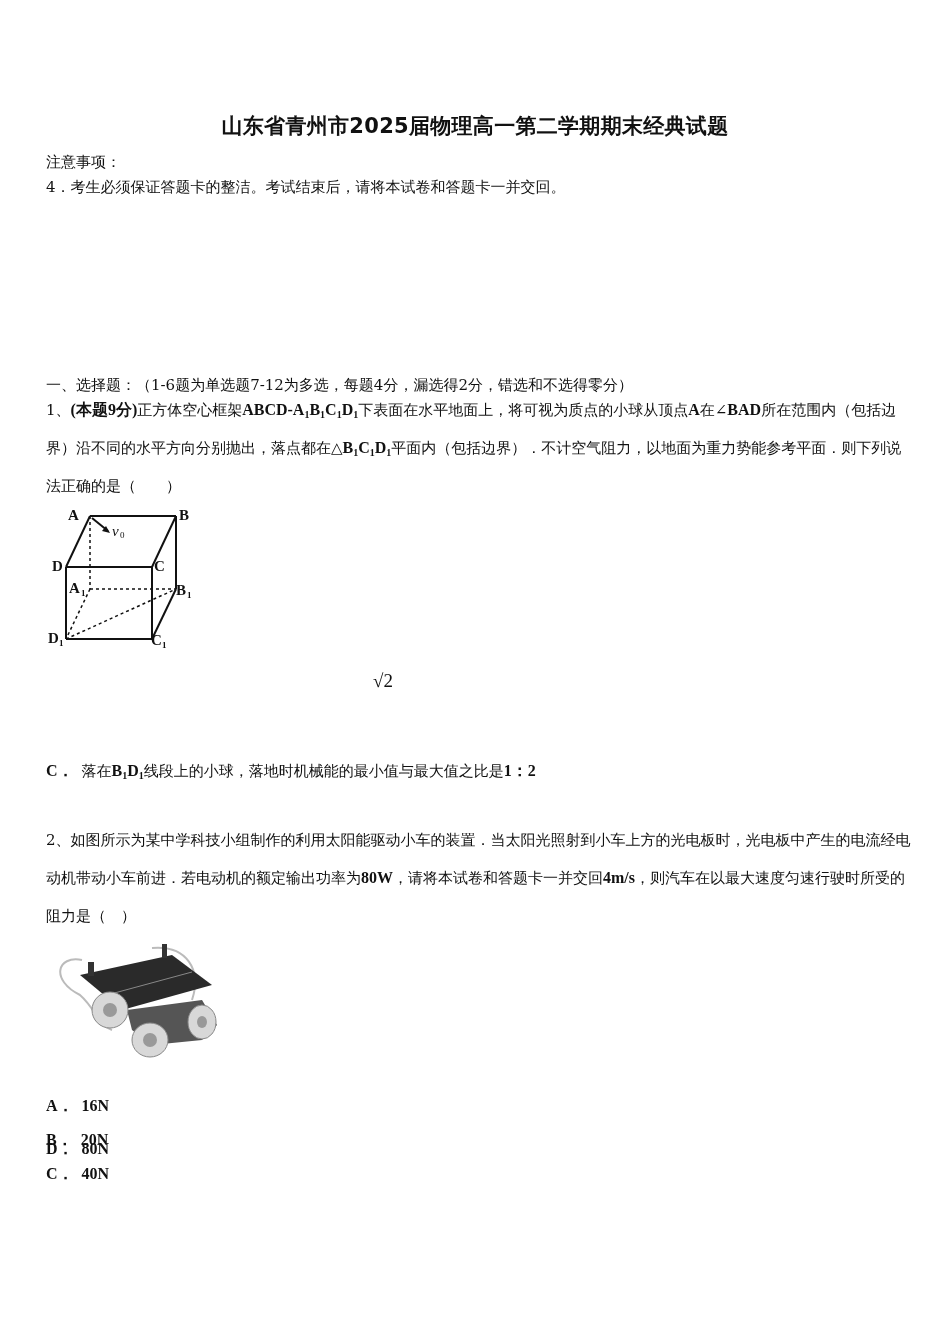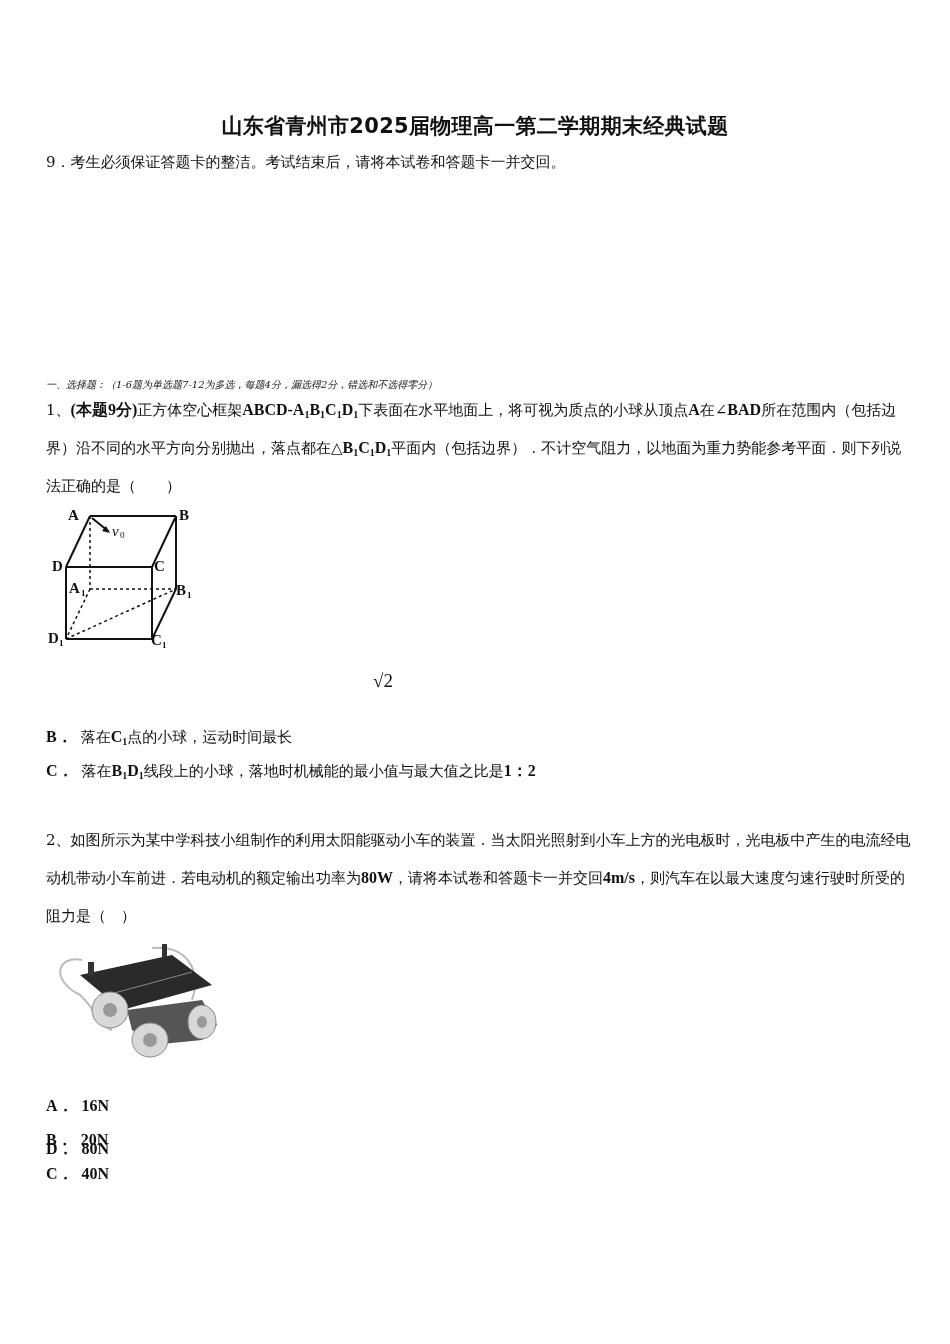--- a/index.html
+++ b/index.html
@@ -9,41 +9,42 @@
     position: absolute; left: 0; width: 950px; top: 112px; text-align: center;
     font-family: "DejaVu Sans", sans-serif; font-weight: bold; font-size: 21px; letter-spacing: 0.3px;
   }
   .notes {
     position: absolute; left: 46px; top: 150px; width: 866px;
     font-family: "DejaVu Serif", serif; font-size: 15px; line-height: 25px;
   }
   .notes p { margin: 0; }
   .section {
     position: absolute; left: 46px; top: 374px; width: 866px;
-    font-family: "DejaVu Serif", serif; font-size: 10px; line-height: 22px; font-style: italic;
+    font-family: "DejaVu Serif", serif; font-size: 15px; line-height: 22px;
   }
   .q { position: absolute; left: 46px; width: 866px; font-family: "DejaVu Serif", serif; font-size: 15px; line-height: 38px; }
   .q b { font-family: Liberation Serif, serif; font-size: 16px; }
   sub { font-size: 10px; vertical-align: -3px; line-height: 0; }
   .opt { position: absolute; left: 46px; font-family: "DejaVu Serif", serif; font-size: 15px; }
   .opt .letter { font-family: "Liberation Serif", serif; font-weight: bold; font-size: 16px; margin-right: 8px; }
   .opt b { font-family: "Liberation Serif", serif; font-size: 16px; }
   .sqrt { position: absolute; left: 373px; top: 670px; font-family: "Liberation Serif", serif; font-size: 19px; }
   .fig1 { position: absolute; left: 48px; top: 503px; }
   .fig2 { position: absolute; left: 52px; top: 940px; }
 </style>
 </head>
 <body>
 
 <div class="page">
 
   <div class="title">山东省青州市2025届物理高一第二学期期末经典试题</div>
 
   <div class="notes">
-    <p>9．考生必须保证答题卡的整洁。考试结束后，请将本试卷和答题卡一并交回。</p>
+    <p>注意事项：</p>
+    <p>4．考生必须保证答题卡的整洁。考试结束后，请将本试卷和答题卡一并交回。</p>
   </div>
 
   <div class="section">一、选择题：（1-6题为单选题7-12为多选，每题4分，漏选得2分，错选和不选得零分）</div>
 
   <div class="q" style="top:391px">
     <span>1、</span><b>(本题9分)</b><span>正方体空心框架</span><b><span>ABCD-A</span><sub>1</sub>B<sub>1</sub>C<sub>1</sub>D<sub>1</sub></b><span>下表面在水平地面上，将可视为质点的小球从顶点</span><b>A</b><span>在∠</span><b>BAD</b><span>所在范围内（包括边界）沿不同的水平方向分别抛出，落点都在△</span><b>B<sub>1</sub>C<sub>1</sub>D<sub>1</sub></b><span>平面内（包括边界）．不计空气阻力，以地面为重力势能参考平面．则下列说法正确的是（　　）</span>
   </div>
 
   <svg class="fig1" width="150" height="145" viewBox="0 0 150 145">
     <g stroke="#111" stroke-width="2" fill="none">
@@ -78,23 +79,20 @@
         <text x="11" y="143" font-size="9">1</text>
       <text x="103" y="142">C</text>
         <text x="114" y="145" font-size="9">1</text>
       <text x="64" y="33" font-style="italic" font-weight="normal">v</text>
         <text x="72" y="35" font-size="9" font-weight="normal">0</text>
     </g>
   </svg>
 
   <div class="sqrt">√2</div>
 
-  <div class="opt" style="top:727px">
-    <span class="letter">B．</span><span>落在</span><b><span>C</span><sub>1</sub></b><span>点的小球，运动时间最长</span>
-  </div>
 
   <div class="opt" style="top:761px">
     <span class="letter">C．</span><span>落在</span><b><span>B</span><sub>1</sub><span>D</span><sub>1</sub></b><span>线段上的小球，落地时机械能的最小值与最大值之比是</span><b>1：2</b>
   </div>
 
 
   <div class="q" style="top:821px">
     <span>2、如图所示为某中学科技小组制作的利用太阳能驱动小车的装置．当太阳光照射到小车上方的光电板时，光电板中产生的电流经电动机带动小车前进．若电动机的额定输出功率为</span><b>80W</b><span>，请将本试卷和答题卡一并交回</span><b>4m/s</b><span>，则汽车在以最大速度匀速行驶时所受的阻力是（　）</span>
   </div>
 

